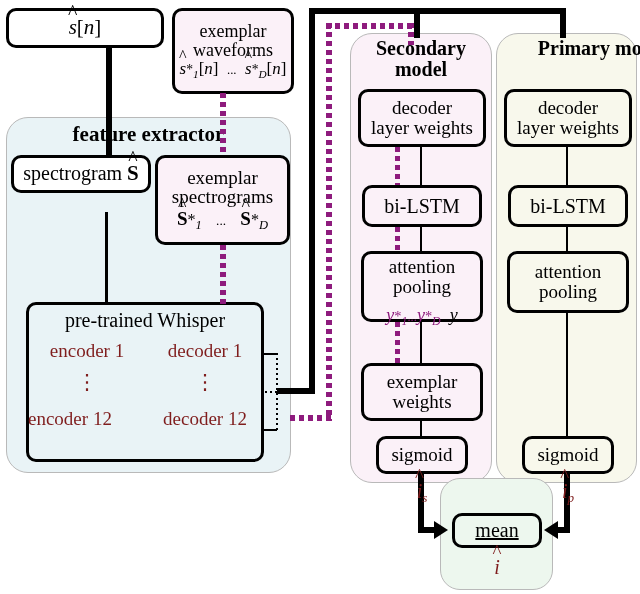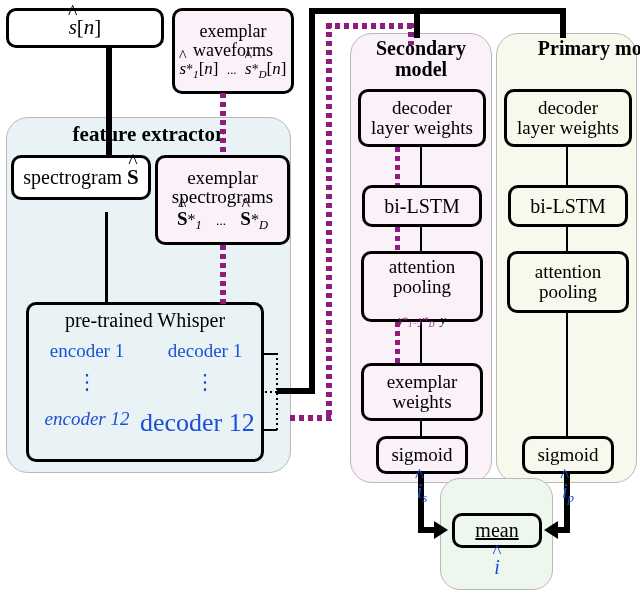--- a/index.html
+++ b/index.html
@@ -98,21 +98,21 @@
     border-left:14px solid #000;
     z-index:8;
   }
   .arrow-l{
     position:absolute;width:0;height:0;
     border-top:9px solid transparent;
     border-bottom:9px solid transparent;
     border-right:14px solid #000;
     z-index:8;
   }
-  .lbl{position:absolute;z-index:8;color:#1d4ed8;white-space:nowrap;}
+  .lbl{position:absolute;z-index:8;color:#7f1d1d;white-space:nowrap;}
 </style>
 </head>
 <body>
 
 <div id="root">
 
   <div class="panel" style="left:6px;top:117px;width:285px;height:356px;background:#e9f3f6;"></div>
 
   <div class="panel" style="left:350px;top:33px;width:142px;height:450px;background:#fbf1f8;"></div>
 
@@ -160,64 +160,64 @@
     <span class="ln">waveforms</span>
     <span class="ln" style="font-size:17px;">
       <span class="hatwrap"><span class="hat">^</span><span class="mi">s</span></span><span style="font-size:.8em;">*</span><span class="sub">1</span>[<span class="mi">n</span>]
       &nbsp;<span style="font-size:.75em;">...</span>&nbsp;
       <span class="hatwrap"><span class="hat">^</span><span class="mi">s</span></span><span style="font-size:.8em;">*</span><span class="sub">D</span>[<span class="mi">n</span>]
     </span>
   </div>
 
   <div class="panel-title" style="left:6px;top:124px;width:285px;font-size:21px;">feature extractor</div>
 
-  <div class="node" style="left:11px;top:155px;width:140px;height:45px;font-size:20px;">
+  <div class="node" style="left:11px;top:155px;width:140px;height:38px;font-size:20px;">
     <span class="ln"><span>spectrogram</span>
       <span class="hatwrap" style="font-size:1.05em;"><span class="hat">^</span><span class="mb">S</span></span></span>
   </div>
 
   <div class="node" style="left:155px;top:155px;width:135px;height:90px;font-size:19px;background:#fbf1f8;">
     <span class="ln">exemplar</span>
     <span class="ln">spectrograms</span>
     <span class="ln" style="font-size:19px;margin-top:2px;">
       <span class="hatwrap"><span class="hat">^</span><span class="mb">S</span></span><span style="font-size:.85em;">*</span><span class="sub">1</span>
       &nbsp;&nbsp;<span style="font-size:.7em;">...</span>&nbsp;&nbsp;
       <span class="hatwrap"><span class="hat">^</span><span class="mb">S</span></span><span style="font-size:.85em;">*</span><span class="sub">D</span>
     </span>
   </div>
 
   <div class="node" style="left:26px;top:302px;width:238px;height:160px;justify-content:flex-start;background:#e9f3f6;">
     <span class="ln" style="font-size:20px;margin-top:5px;">pre-trained Whisper</span>
   </div>
   <div class="lbl" style="left:31px;top:340px;width:112px;text-align:center;font-size:19px;">encoder 1</div>
   <div class="lbl vdots" style="left:31px;top:374px;width:112px;text-align:center;font-size:21px;">⋮</div>
-  <div class="lbl" style="left:28px;top:408px;width:118px;text-align:center;font-size:19px;font-style:italic;">encoder 12</div>
+  <div class="lbl" style="left:28px;top:408px;width:118px;font-size:19px;">encoder 12</div>
 
   <div class="lbl" style="left:150px;top:340px;width:110px;text-align:center;font-size:19px;">decoder 1</div>
   <div class="lbl vdots" style="left:150px;top:374px;width:110px;text-align:center;font-size:21px;">⋮</div>
-  <div class="lbl" style="left:140px;top:408px;width:114px;text-align:center;font-size:26px;">decoder 12</div>
+  <div class="lbl" style="left:148px;top:408px;width:114px;text-align:center;font-size:19px;">decoder 12</div>
 
   <div class="panel-title" style="left:350px;top:38px;width:142px;font-size:20px;">
     <span class="ln">Secondary</span>
     <span class="ln">model</span>
   </div>
 
   <div class="node" style="left:358px;top:89px;width:128px;height:58px;font-size:19px;background:#fbf1f8;">
     <span class="ln">decoder</span>
     <span class="ln">layer weights</span>
   </div>
 
   <div class="node" style="left:362px;top:185px;width:120px;height:42px;font-size:20px;background:#fbf1f8;">
     <span class="ln">bi-LSTM</span>
   </div>
 
   <div class="node" style="left:361px;top:251px;width:122px;height:71px;font-size:19px;background:#fbf1f8;justify-content:flex-start;padding-top:3px;">
     <span class="ln">attention</span>
     <span class="ln">pooling</span>
-    <span class="ln" style="font-size:12px;margin-top:17px;">
+    <span class="ln" style="font-size:18px;margin-top:9px;">
       <span class="purple"><span class="mi">y</span><span style="font-size:.8em;">*</span><span class="sub">1</span></span><span class="purple" style="font-size:.7em;">...</span><span class="purple"><span class="mi">y</span><span style="font-size:.8em;">*</span><span class="sub">D</span></span>&nbsp;&nbsp;<span class="mi">y</span>
     </span>
   </div>
 
   <div class="node" style="left:361px;top:363px;width:122px;height:58px;font-size:19px;background:#fbf1f8;">
     <span class="ln">exemplar</span>
     <span class="ln">weights</span>
   </div>
 
   <div class="node" style="left:376px;top:436px;width:92px;height:38px;font-size:19px;background:#fbf1f8;">

